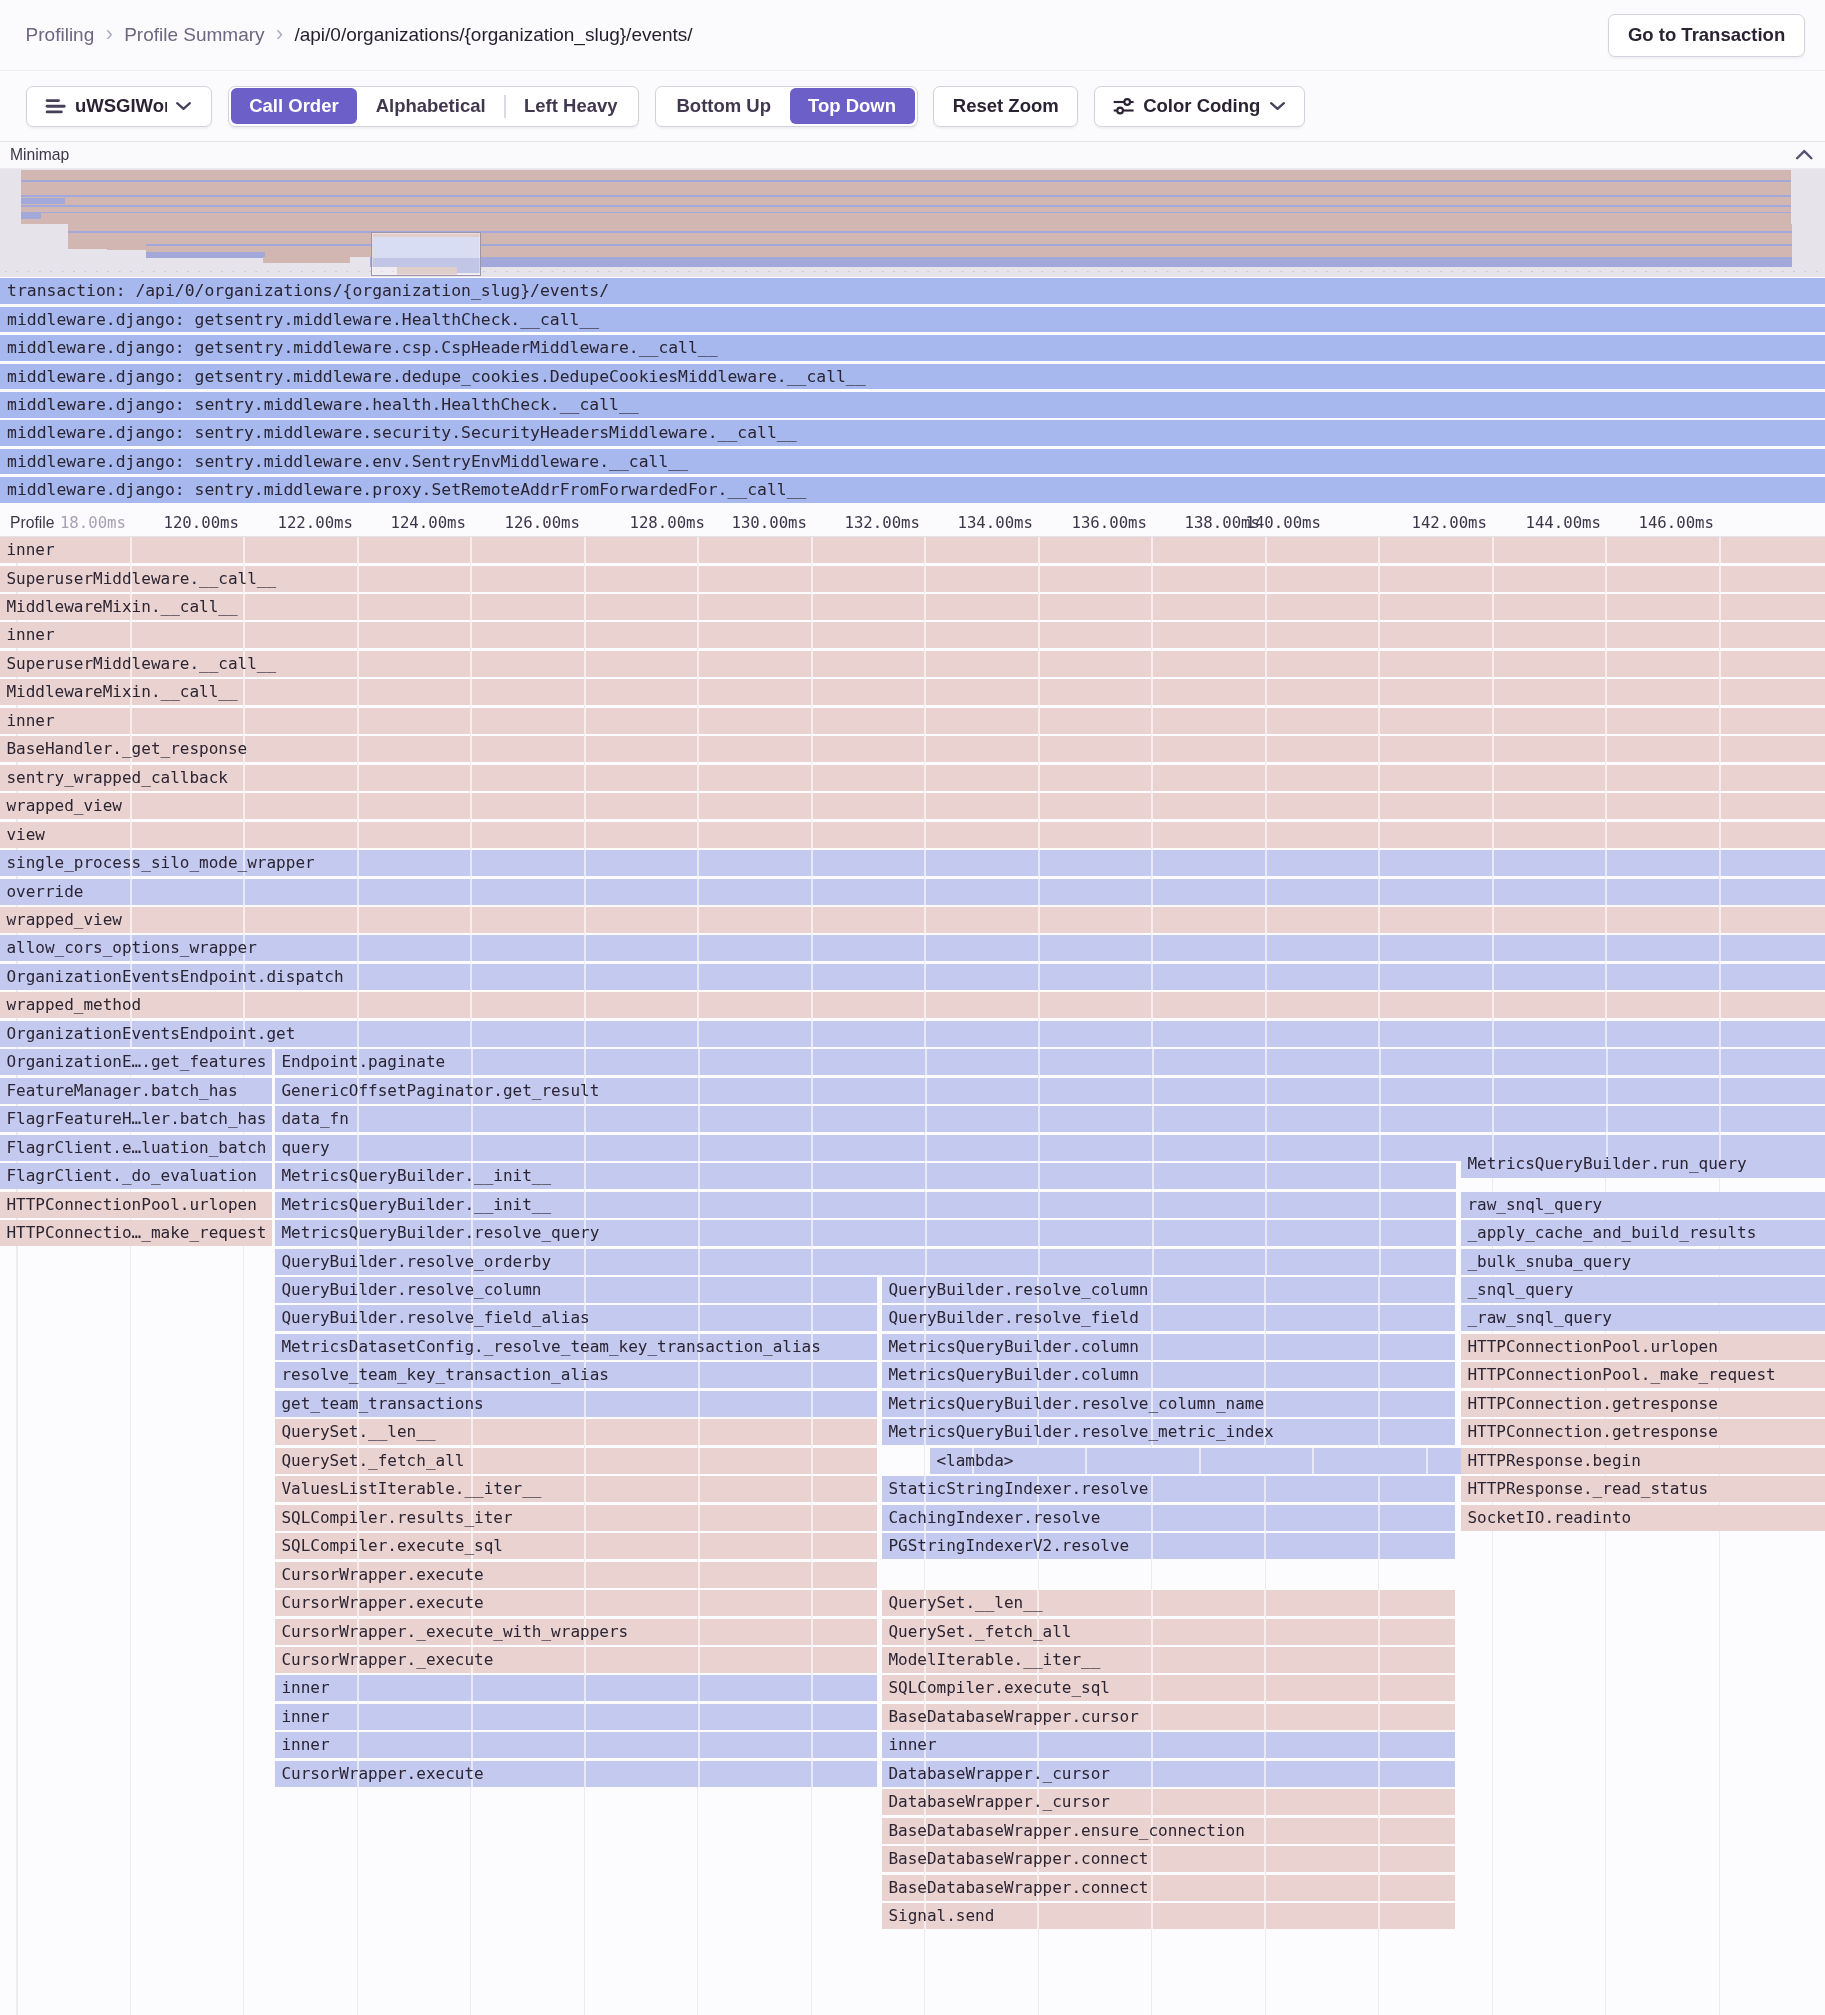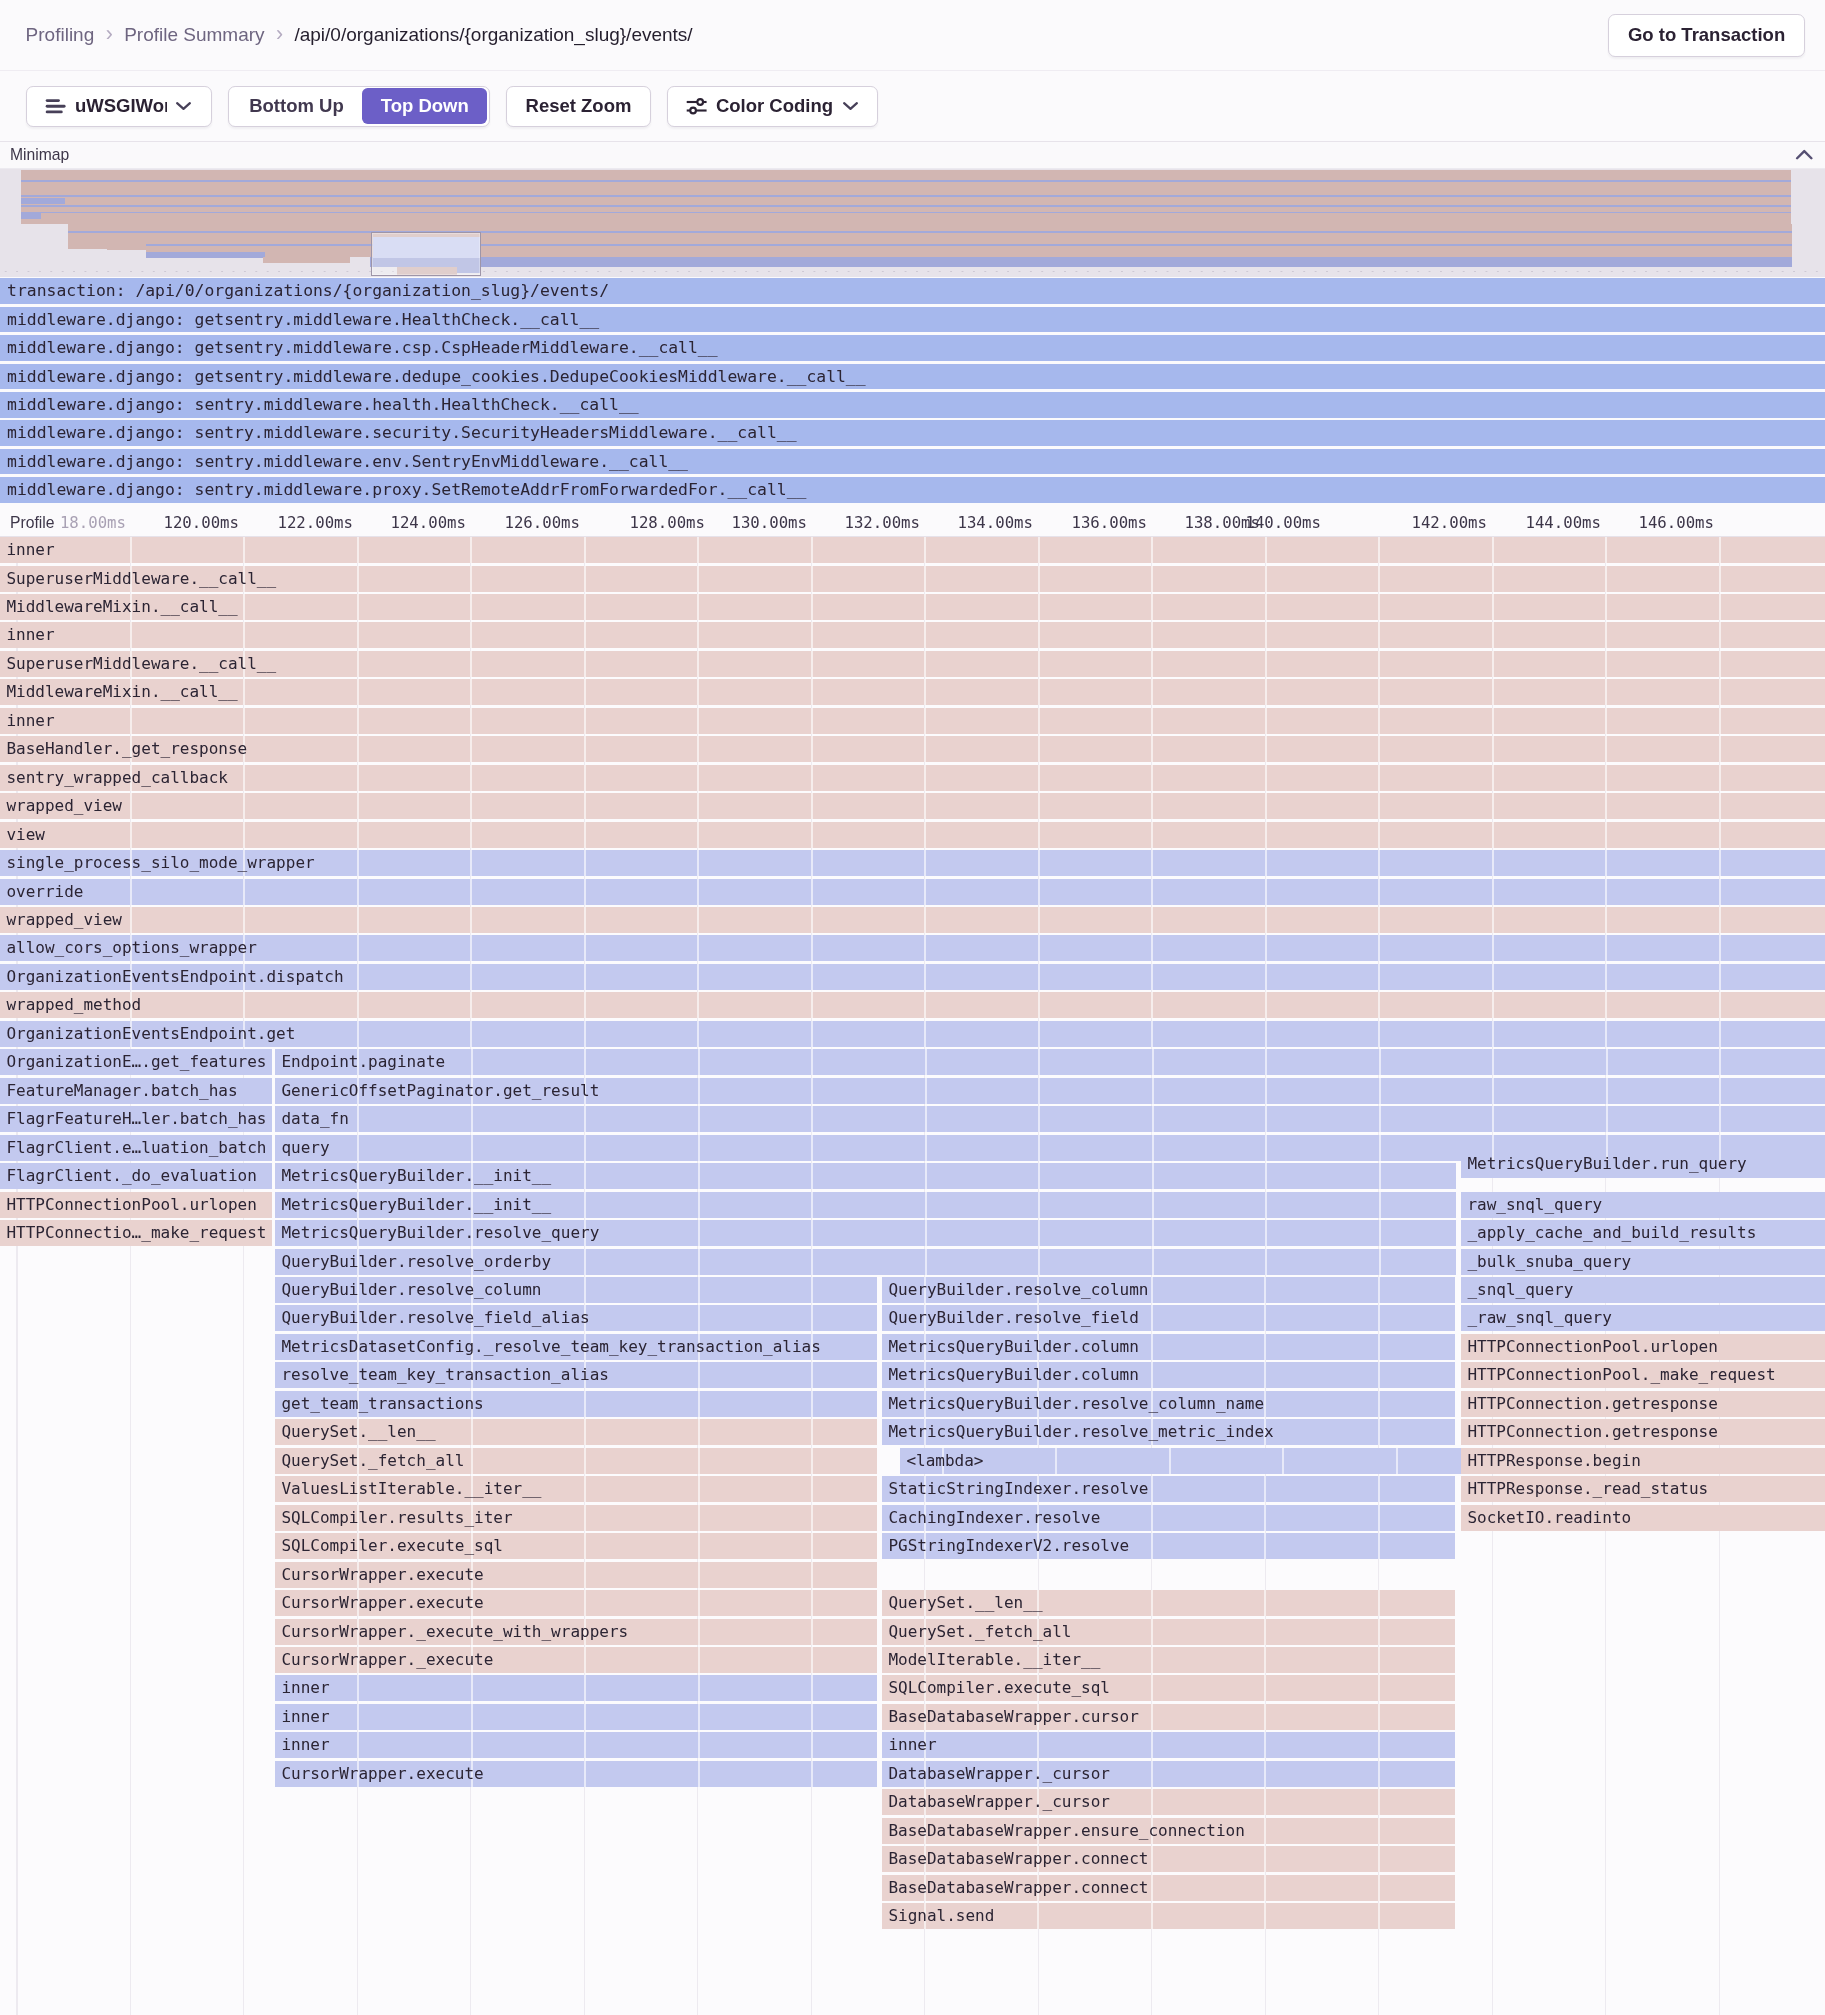--- a/index.html
+++ b/index.html
@@ -116,20 +116,26 @@
         </svg>
       </span>
       <span class="thread-label">uWSGIWor…</span>
       <span class="icon">
         <svg width="17" height="10" viewBox="0 0 24 14">
             <polyline points="3,3 12,11 21,3" fill="none" stroke="#474058" stroke-width="3.2" stroke-linecap="round" stroke-linejoin="round"></polyline>
           </svg>
       </span>
     </button>
 
+    <div class="seg-group" id="sorting-group">
+        <span class="seg-tab active">Call Order</span>
+        <span class="seg-tab">Alphabetical</span>
+        <span class="seg-div"></span>
+        <span class="seg-tab">Left Heavy</span>
+      </div>
     <div class="seg-group" id="direction-group">
         <span class="seg-tab">Bottom Up</span>
         <span class="seg-tab active">Top Down</span>
       </div>
 
 
     <button class="btn">Reset Zoom</button>
 
     <button class="btn">
       <span class="icon">
@@ -277,21 +283,21 @@
       <div class="frame c-purple" style="left: 275px; top: 825px; width: 602px; height: 26px;"><div class="frame-tick" style="left: 82px;"></div><div class="frame-tick" style="left: 196px;"></div><div class="frame-tick" style="left: 309px;"></div><div class="frame-tick" style="left: 423px;"></div><div class="frame-tick" style="left: 536px;"></div><span class="lbl">resolve_team_key_transaction_alias</span></div>
       <div class="frame c-purple" style="left: 882px; top: 825px; width: 573px; height: 26px;"><div class="frame-tick" style="left: 42px;"></div><div class="frame-tick" style="left: 155px;"></div><div class="frame-tick" style="left: 269px;"></div><div class="frame-tick" style="left: 382px;"></div><div class="frame-tick" style="left: 496px;"></div><span class="lbl">MetricsQueryBuilder.column</span></div>
       <div class="frame c-pink" style="left: 1461px; top: 825px; width: 365px; height: 26px;"><span class="lbl">HTTPConnectionPool._make_request</span></div>
       <div class="frame c-purple" style="left: 275px; top: 854px; width: 602px; height: 26px;"><div class="frame-tick" style="left: 82px;"></div><div class="frame-tick" style="left: 196px;"></div><div class="frame-tick" style="left: 309px;"></div><div class="frame-tick" style="left: 423px;"></div><div class="frame-tick" style="left: 536px;"></div><span class="lbl">get_team_transactions</span></div>
       <div class="frame c-purple" style="left: 882px; top: 854px; width: 573px; height: 26px;"><div class="frame-tick" style="left: 42px;"></div><div class="frame-tick" style="left: 155px;"></div><div class="frame-tick" style="left: 269px;"></div><div class="frame-tick" style="left: 382px;"></div><div class="frame-tick" style="left: 496px;"></div><span class="lbl">MetricsQueryBuilder.resolve_column_name</span></div>
       <div class="frame c-pink" style="left: 1461px; top: 854px; width: 365px; height: 26px;"><span class="lbl">HTTPConnection.getresponse</span></div>
       <div class="frame c-pink" style="left: 275px; top: 882px; width: 602px; height: 26px;"><div class="frame-tick" style="left: 82px;"></div><div class="frame-tick" style="left: 196px;"></div><div class="frame-tick" style="left: 309px;"></div><div class="frame-tick" style="left: 423px;"></div><div class="frame-tick" style="left: 536px;"></div><span class="lbl">QuerySet.__len__</span></div>
       <div class="frame c-purple" style="left: 882px; top: 882px; width: 573px; height: 26px;"><div class="frame-tick" style="left: 42px;"></div><div class="frame-tick" style="left: 155px;"></div><div class="frame-tick" style="left: 269px;"></div><div class="frame-tick" style="left: 382px;"></div><div class="frame-tick" style="left: 496px;"></div><span class="lbl">MetricsQueryBuilder.resolve_metric_index</span></div>
       <div class="frame c-pink" style="left: 1461px; top: 882px; width: 365px; height: 26px;"><span class="lbl">HTTPConnection.getresponse</span></div>
       <div class="frame c-pink" style="left: 275px; top: 911px; width: 602px; height: 26px;"><div class="frame-tick" style="left: 82px;"></div><div class="frame-tick" style="left: 196px;"></div><div class="frame-tick" style="left: 309px;"></div><div class="frame-tick" style="left: 423px;"></div><div class="frame-tick" style="left: 536px;"></div><span class="lbl">QuerySet._fetch_all</span></div>
-      <div class="frame c-purple" style="left: 900px; top: 911px; width: 680px; height: 26px;"><div class="frame-tick" style="left: 42px;"></div><div class="frame-tick" style="left: 155px;"></div><div class="frame-tick" style="left: 269px;"></div><div class="frame-tick" style="left: 382px;"></div><div class="frame-tick" style="left: 496px;"></div><span class="lbl">&lt;lambda&gt;</span></div>
+      <div class="frame c-purple" style="left: 930px; top: 911px; width: 680px; height: 26px;"><div class="frame-tick" style="left: 42px;"></div><div class="frame-tick" style="left: 155px;"></div><div class="frame-tick" style="left: 269px;"></div><div class="frame-tick" style="left: 382px;"></div><div class="frame-tick" style="left: 496px;"></div><span class="lbl">&lt;lambda&gt;</span></div>
       <div class="frame c-pink" style="left: 1461px; top: 911px; width: 365px; height: 26px;"><span class="lbl">HTTPResponse.begin</span></div>
       <div class="frame c-pink" style="left: 275px; top: 939px; width: 602px; height: 26px;"><div class="frame-tick" style="left: 82px;"></div><div class="frame-tick" style="left: 196px;"></div><div class="frame-tick" style="left: 309px;"></div><div class="frame-tick" style="left: 423px;"></div><div class="frame-tick" style="left: 536px;"></div><span class="lbl">ValuesListIterable.__iter__</span></div>
       <div class="frame c-purple" style="left: 882px; top: 939px; width: 573px; height: 26px;"><div class="frame-tick" style="left: 42px;"></div><div class="frame-tick" style="left: 155px;"></div><div class="frame-tick" style="left: 269px;"></div><div class="frame-tick" style="left: 382px;"></div><div class="frame-tick" style="left: 496px;"></div><span class="lbl">StaticStringIndexer.resolve</span></div>
       <div class="frame c-pink" style="left: 1461px; top: 939px; width: 365px; height: 26px;"><span class="lbl">HTTPResponse._read_status</span></div>
       <div class="frame c-pink" style="left: 275px; top: 968px; width: 602px; height: 26px;"><div class="frame-tick" style="left: 82px;"></div><div class="frame-tick" style="left: 196px;"></div><div class="frame-tick" style="left: 309px;"></div><div class="frame-tick" style="left: 423px;"></div><div class="frame-tick" style="left: 536px;"></div><span class="lbl">SQLCompiler.results_iter</span></div>
       <div class="frame c-purple" style="left: 882px; top: 968px; width: 573px; height: 26px;"><div class="frame-tick" style="left: 42px;"></div><div class="frame-tick" style="left: 155px;"></div><div class="frame-tick" style="left: 269px;"></div><div class="frame-tick" style="left: 382px;"></div><div class="frame-tick" style="left: 496px;"></div><span class="lbl">CachingIndexer.resolve</span></div>
       <div class="frame c-pink" style="left: 1461px; top: 968px; width: 365px; height: 26px;"><span class="lbl">SocketIO.readinto</span></div>
       <div class="frame c-pink" style="left: 275px; top: 996px; width: 602px; height: 26px;"><div class="frame-tick" style="left: 82px;"></div><div class="frame-tick" style="left: 196px;"></div><div class="frame-tick" style="left: 309px;"></div><div class="frame-tick" style="left: 423px;"></div><div class="frame-tick" style="left: 536px;"></div><span class="lbl">SQLCompiler.execute_sql</span></div>
       <div class="frame c-purple" style="left: 882px; top: 996px; width: 573px; height: 26px;"><div class="frame-tick" style="left: 42px;"></div><div class="frame-tick" style="left: 155px;"></div><div class="frame-tick" style="left: 269px;"></div><div class="frame-tick" style="left: 382px;"></div><div class="frame-tick" style="left: 496px;"></div><span class="lbl">PGStringIndexerV2.resolve</span></div>
       <div class="frame c-pink" style="left: 275px; top: 1025px; width: 602px; height: 26px;"><div class="frame-tick" style="left: 82px;"></div><div class="frame-tick" style="left: 196px;"></div><div class="frame-tick" style="left: 309px;"></div><div class="frame-tick" style="left: 423px;"></div><div class="frame-tick" style="left: 536px;"></div><span class="lbl">CursorWrapper.execute</span></div>

